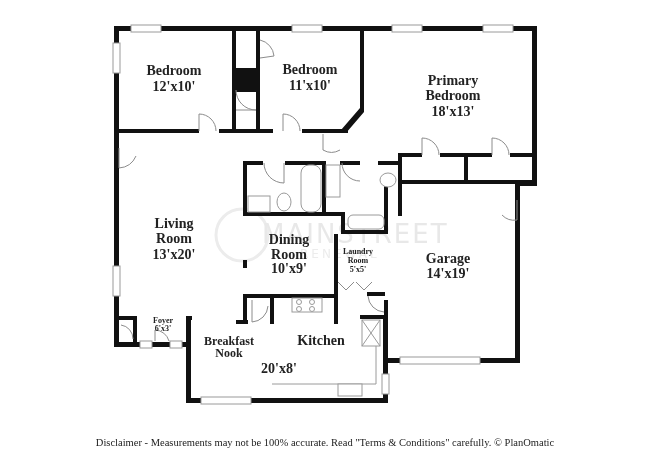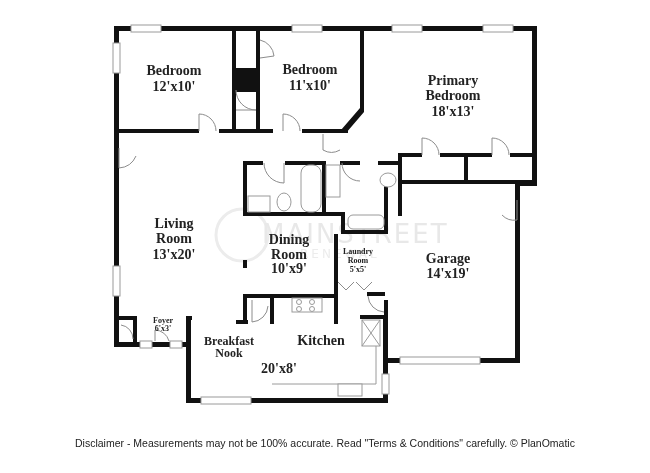--- a/index.html
+++ b/index.html
@@ -8,21 +8,21 @@
   .wall { fill:#111111; }
   .thin { stroke:#9a9a9a; stroke-width:1; fill:none; }
   .win { fill:#ffffff; stroke:#9a9a9a; stroke-width:1; }
   .door { stroke:#8c8c8c; stroke-width:1; fill:none; }
   .fixture { stroke:#9a9a9a; stroke-width:1; fill:#ffffff; }
   .label { font-family:"Liberation Serif", serif; font-weight:bold; fill:#222222; text-anchor:middle; }
   .lbl-lg { font-size:14px; }
   .lbl-sm { font-size:8px; }
   .wm { font-family:"DejaVu Sans", sans-serif; font-size:26px; fill:#e8e8e8; letter-spacing:2px; }
   .wm2 { font-family:"DejaVu Sans", sans-serif; font-size:12px; fill:#ececec; letter-spacing:3px; }
-  .disclaimer { position:absolute; left:0; right:0; top:437px; text-align:center; font-family:Liberation Sans, sans-serif; font-size:10.5px; color:#222222; }
+  .disclaimer { position:absolute; left:0; right:0; top:437px; text-align:center; font-family:Liberation Serif, serif; font-size:10.5px; color:#222222; }
 </style>
 </head>
 <body>
 
 <svg id="plan" viewBox="0 0 650 473" xmlns="http://www.w3.org/2000/svg">
 
   <g>
     <circle cx="242" cy="235" r="26" fill="none" stroke="#ececec" stroke-width="3"></circle>
     <text class="wm" x="262" y="243">MAINSTREET</text>
     <text class="wm2" x="300" y="258">RENEWAL</text>

